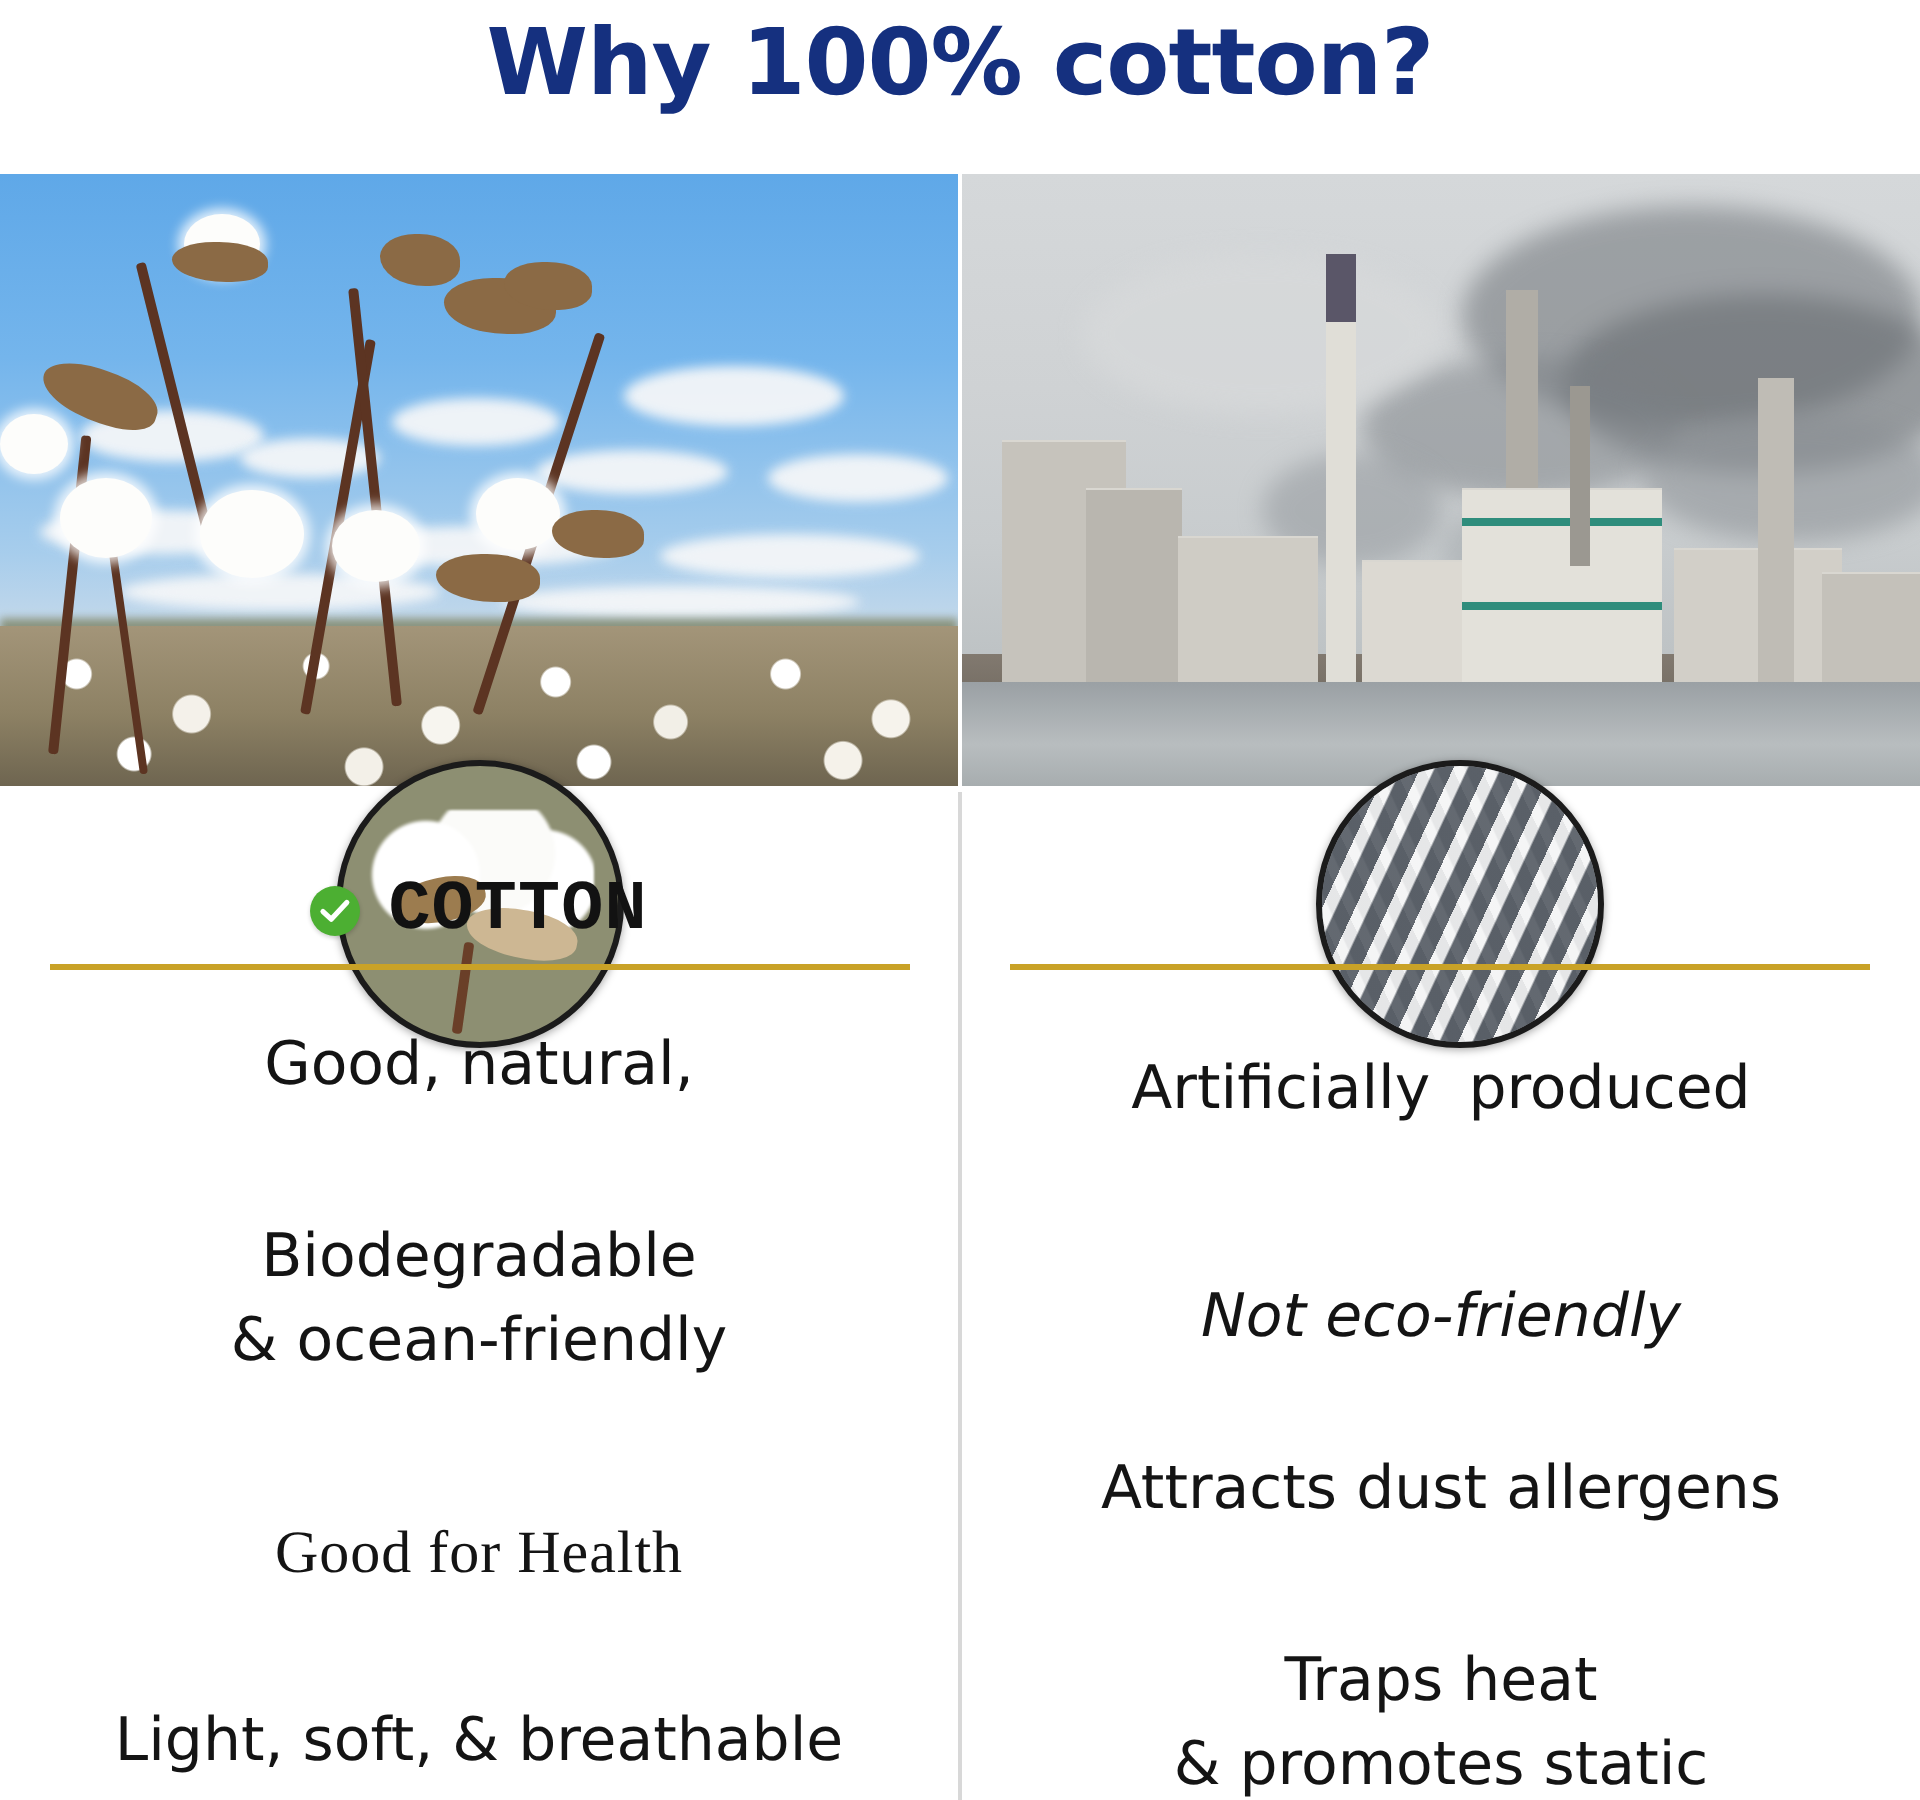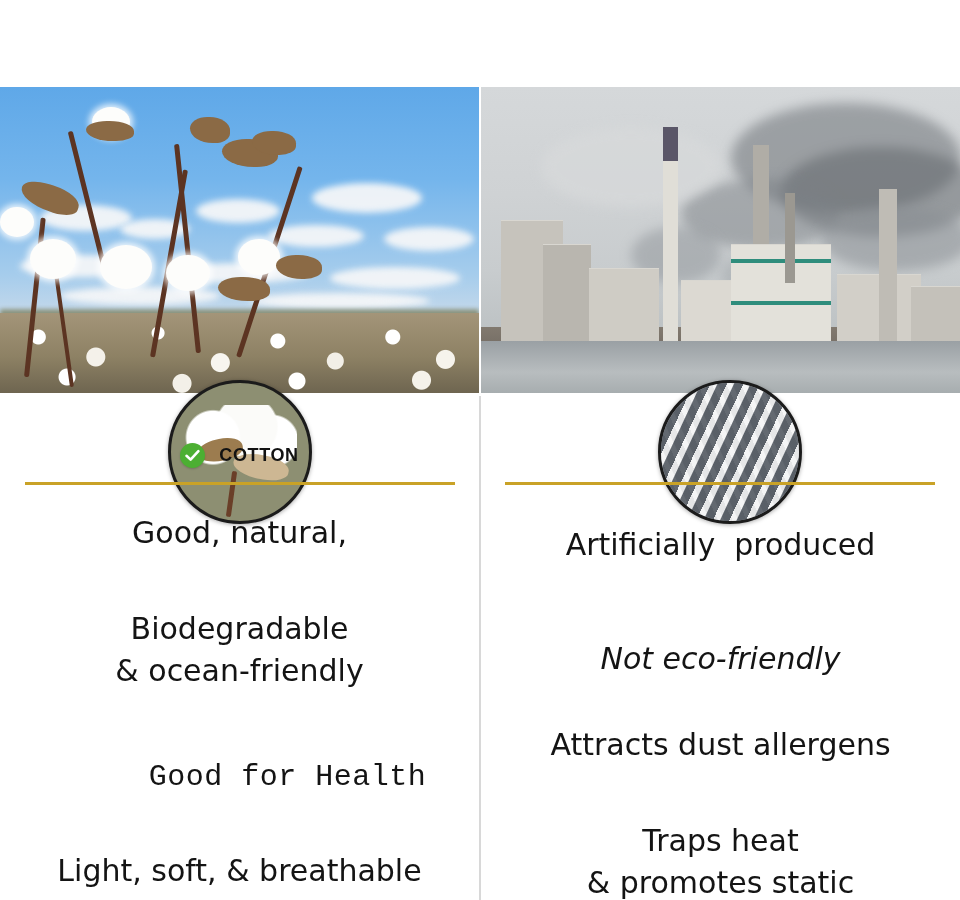--- a/index.html
+++ b/index.html
@@ -237,23 +237,23 @@
     width: 25px;
     height: 25px;
     border-radius: 50%;
     position: relative;
     flex: 0 0 auto;
     box-shadow: 0 1px 2px rgba(0,0,0,.18);
   }
   .badge svg { display: block; }
 
   .col-title {
-    font-family: Liberation Sans, sans-serif;
+    font-family: Liberation Mono, monospace;
     font-weight: bold;
-    font-size: 18px;
+    font-size: 35px;
     letter-spacing: 0.6px;
     color: #121212;
     white-space: nowrap;
   }
 
   .rule {
     position: absolute;
     top: 482px;
     height: 3px;
     background: #c9a227;
@@ -275,41 +275,41 @@
     position: absolute;
     width: 479px;
     text-align: center;
     white-space: pre-wrap;
     font-family: "DejaVu Sans", sans-serif;
     font-size: 30px;
     line-height: 42px;
     color: #141414;
   }
   .item-condensed {
-    font-family: Liberation Mono, monospace;
+    font-family: Liberation Serif, serif;
     letter-spacing: .5px;
-    margin-left: 48px;
   }
 
   
   .l0 { top: 12px; }
   .l1 { top: 108px; }
   .l2 { top: 256px; }
   .l3 { top: 350px; }
   
   .r0 { top: 24px; }
   .r1 { top: 138px; font-style: italic; }
   .r2 { top: 224px; }
   .r3 { top: 320px; }
 </style>
 </head>
 <body>
 
 <div class="page">
 
+  <div class="title">Why 100% cotton?</div>
 
   <div class="photo-band">
 
     <div class="photo photo-left">
       <div class="sky"></div>
 
       <div class="cloud" style="left:40px;  top:118px; width:92px;  height:26px;"></div>
       <div class="cloud" style="left:120px; top:132px; width:70px;  height:20px;"></div>
       <div class="cloud" style="left:196px; top:112px; width:84px;  height:24px;"></div>
       <div class="cloud" style="left:268px; top:138px; width:96px;  height:22px;"></div>

